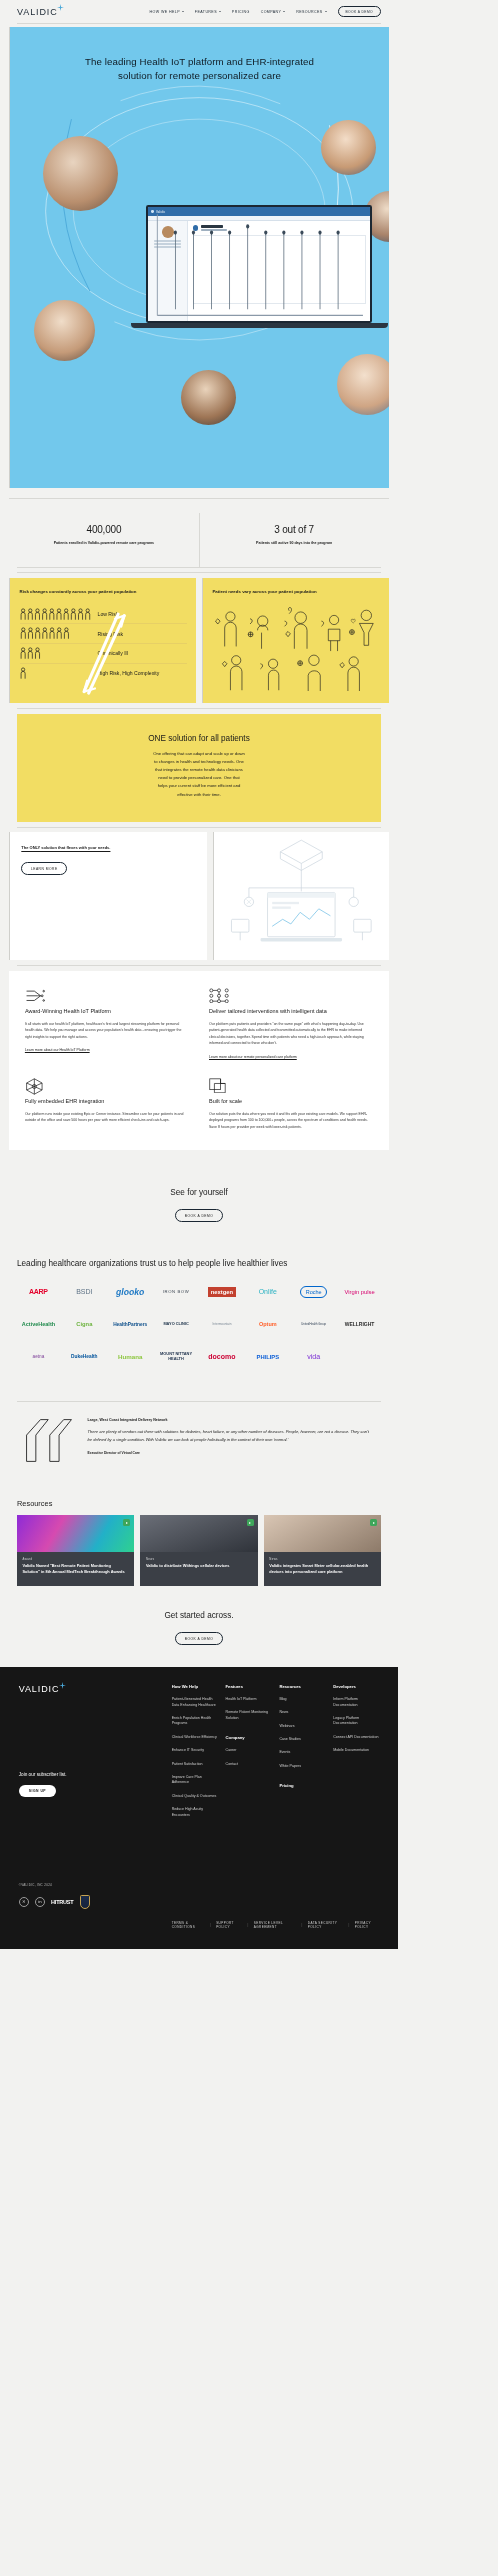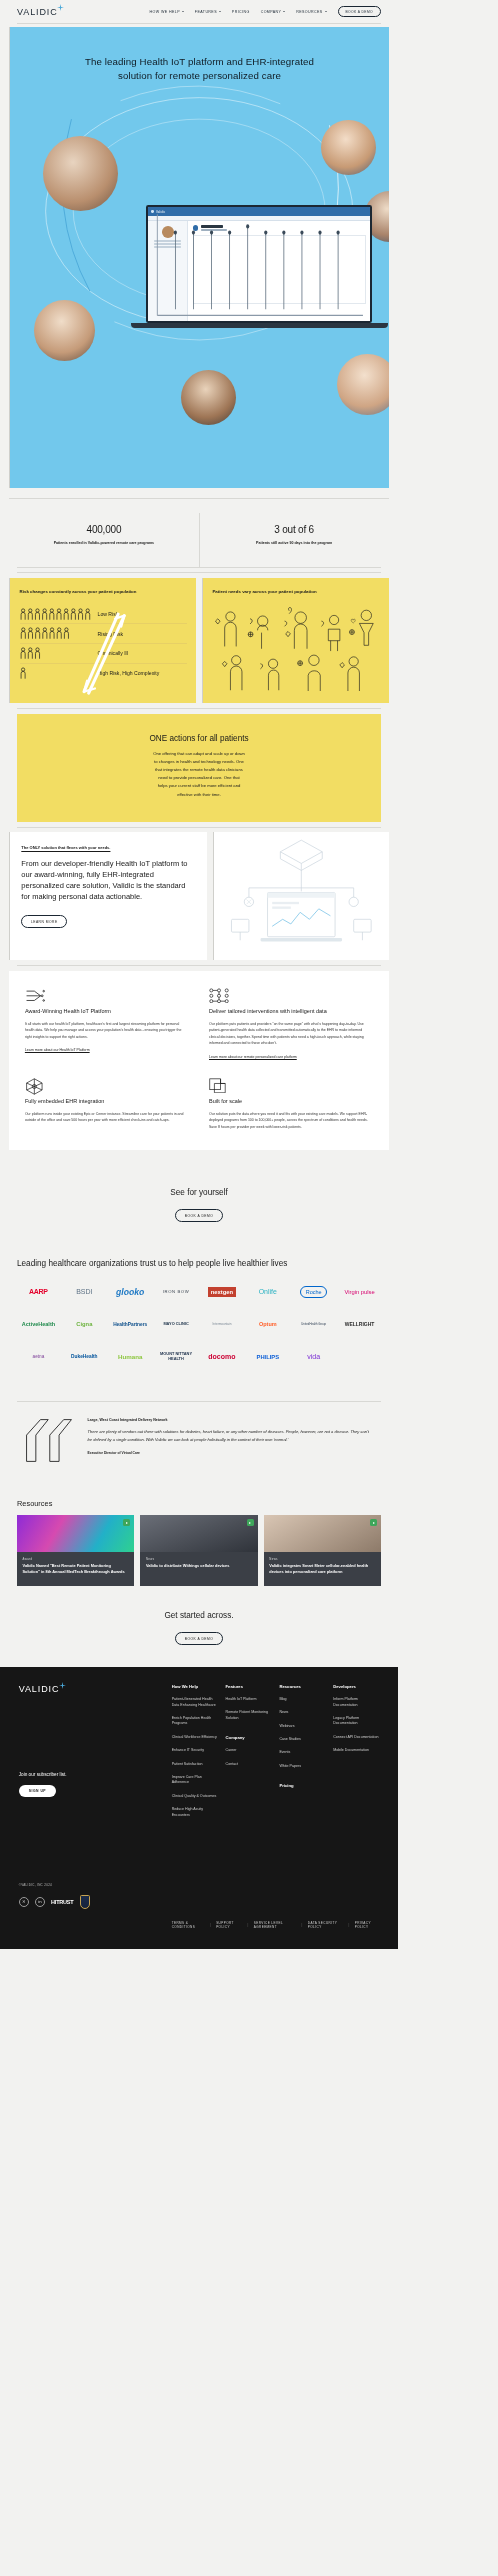--- a/index.html
+++ b/index.html
@@ -299,21 +299,21 @@
       <div class="laptop-base"></div>
     </div>
   </div>
 
   <div class="stats">
     <div class="stat">
       <div class="stat-num">400,000</div>
       <div class="stat-lbl">Patients enrolled in Validic-powered remote care programs</div>
     </div>
     <div class="stat">
-      <div class="stat-num">3 out of 6</div>
+      <div class="stat-num">3 out of 7</div>
       <div class="stat-lbl">Patients still active 90 days into the program</div>
     </div>
   </div>
 
   <div class="sect-rule"></div>
 
 
   <div class="sect-rule" style="margin-top:4.7px"></div>
 
   <div class="twocol">
@@ -539,30 +539,29 @@
               </g>
           </g>
         </svg>
       </div>
     </div>
   </div>
 
   <div class="sect-rule" style="margin-top:4.7px"></div>
 
   <div class="yellow2">
-    <h2>ONE actions for all patients</h2>
+    <h2>ONE solution for all patients</h2>
     <p>One offering that can adapt and scale up or down to changes in health and technology needs. One that integrates the remote health data clinicians need to provide personalized care. One that helps your current staff be more efficient and effective with their time.</p>
   </div>
 
   <div class="sect-rule" style="margin-top:4.7px"></div>
 
   <div class="flexrow">
     <div class="wcard">
       <div class="eyebrow">The ONLY solution that flexes with your needs.</div>
-      <h2>From our developer-friendly Health IoT platform to our award-winning, fully EHR-integrated personalized care solution, Validic is the standard for making personal data actionable.</h2>
       <div class="pill">LEARN MORE</div>
     </div>
     <div class="illus">
       <svg viewBox="0 0 300 220">
         <g fill="none" stroke="#c9d4dc" stroke-width="1.2">
           <path d="M150 14 l36 20 -36 20 -36-20z"></path>
           <path d="M114 34v12l36 20 36-20V34"></path>
           <path d="M150 54v34"></path>
           <path d="M60 96h180"></path>
           <path d="M60 96v16M150 88v14M240 96v16"></path>

